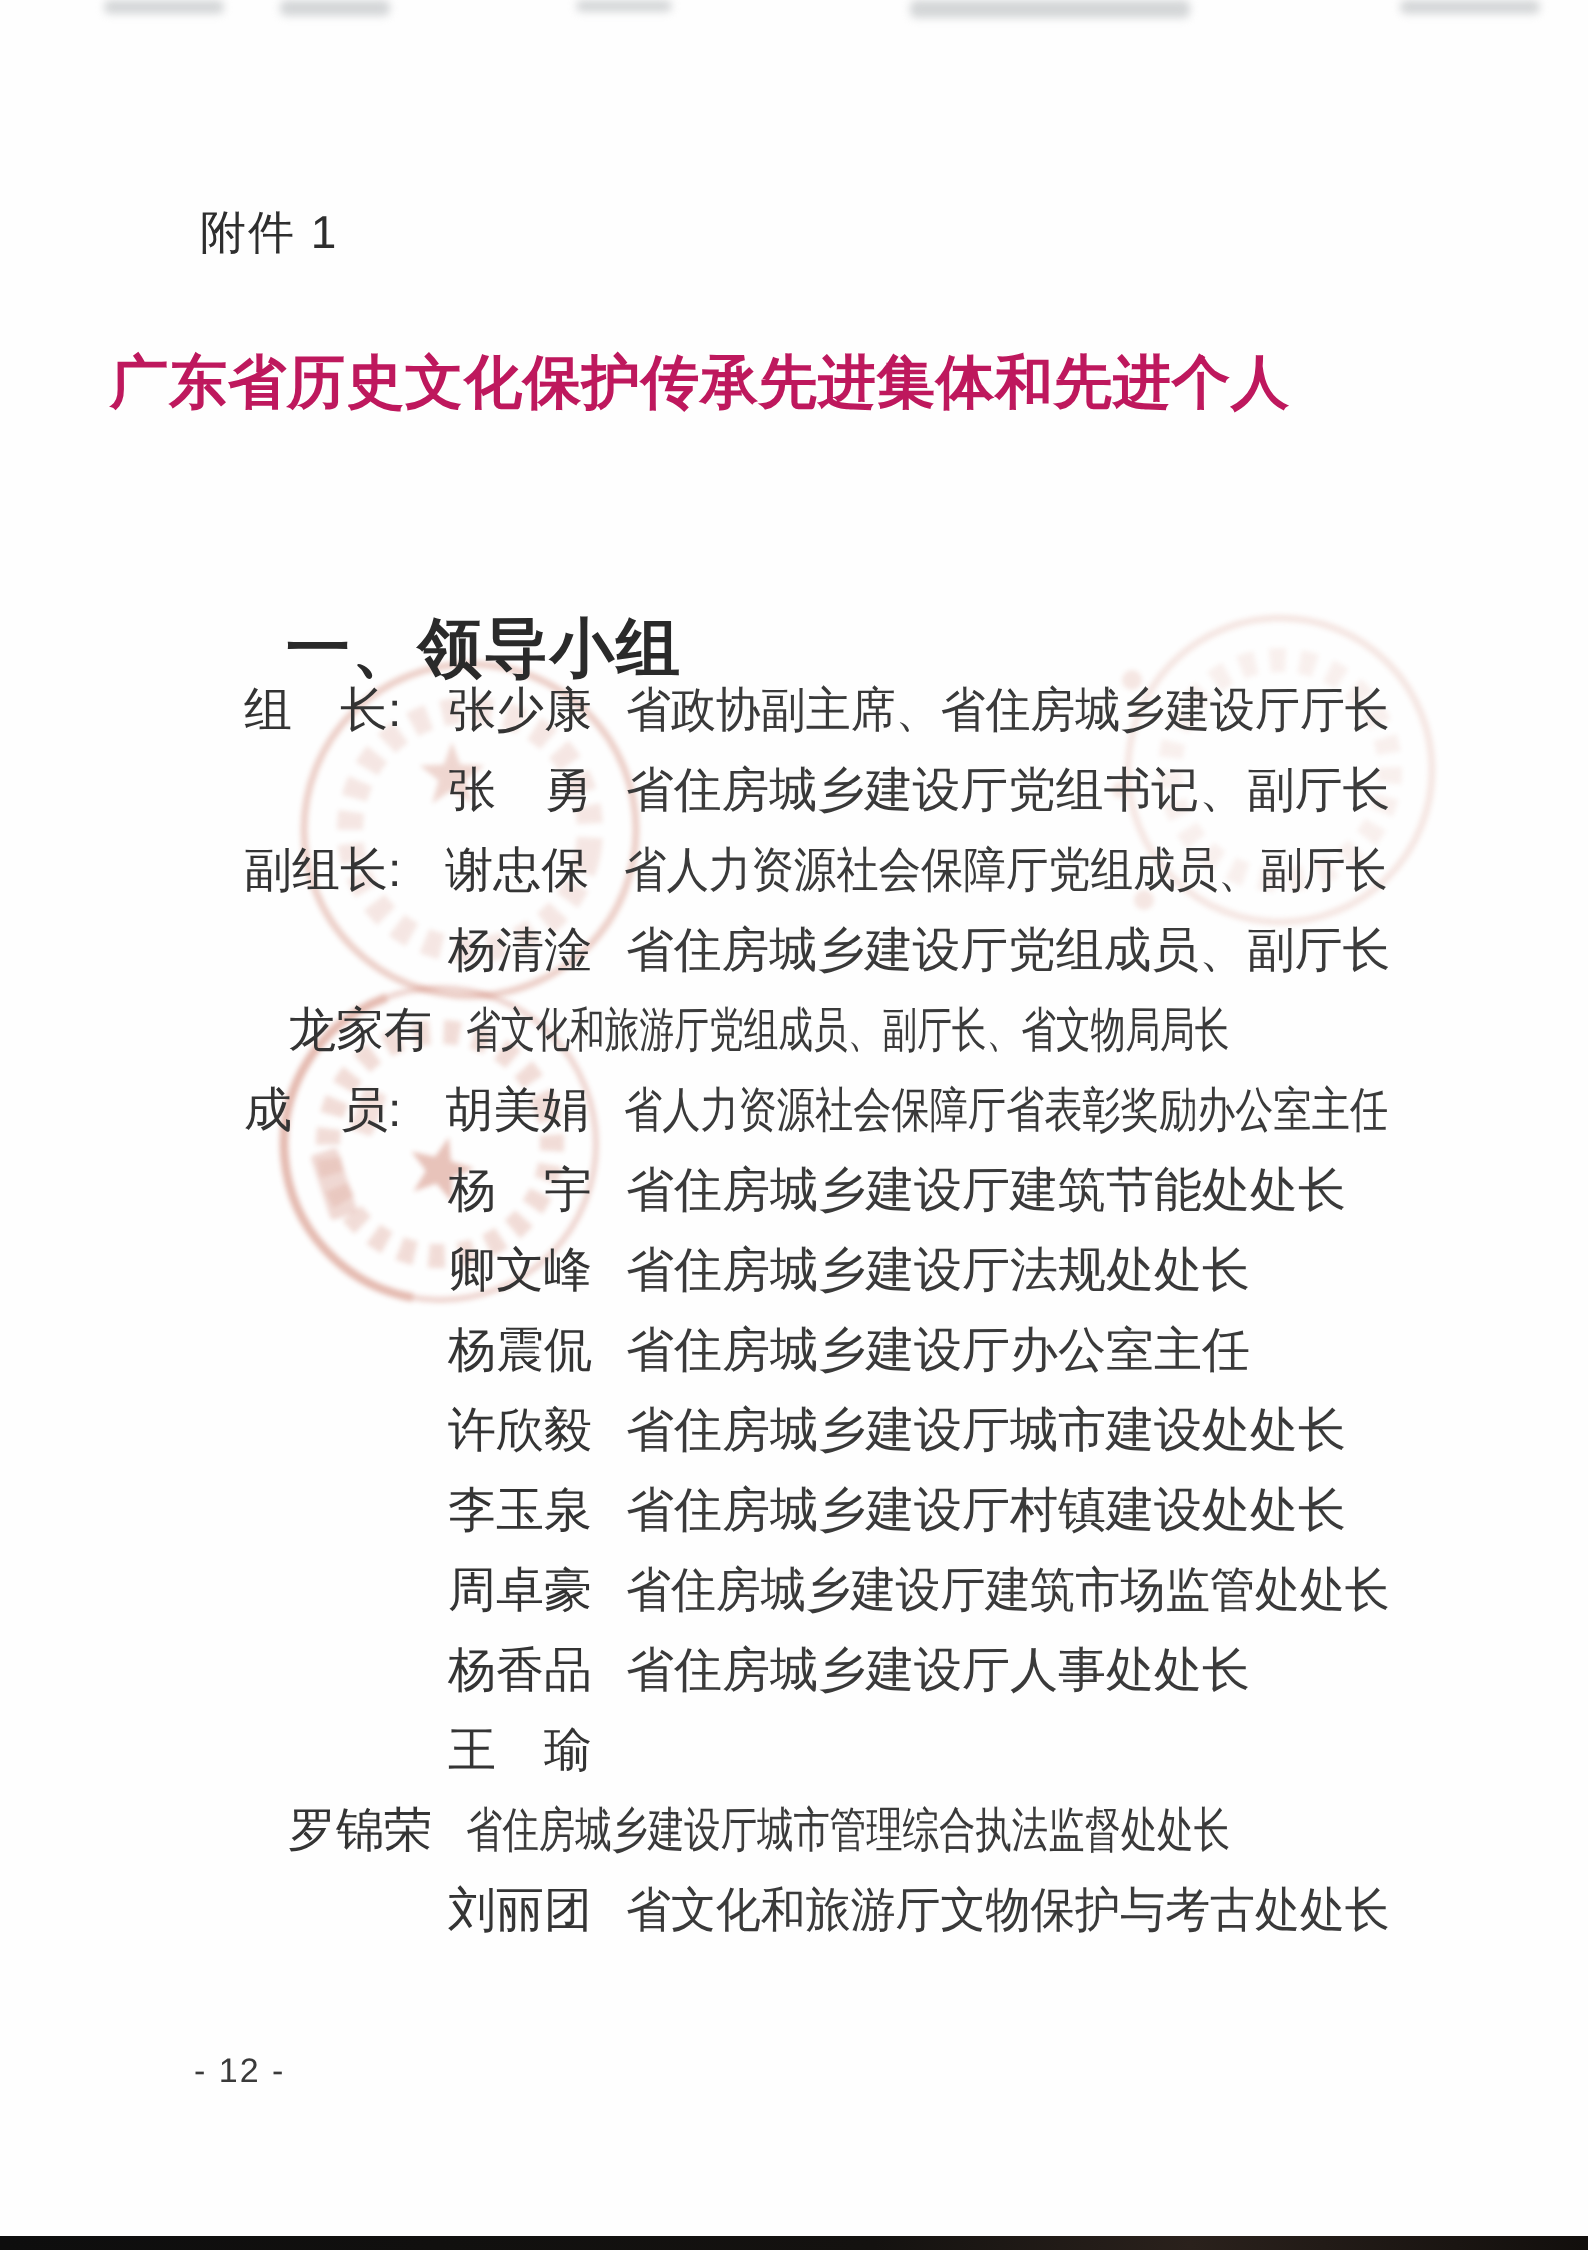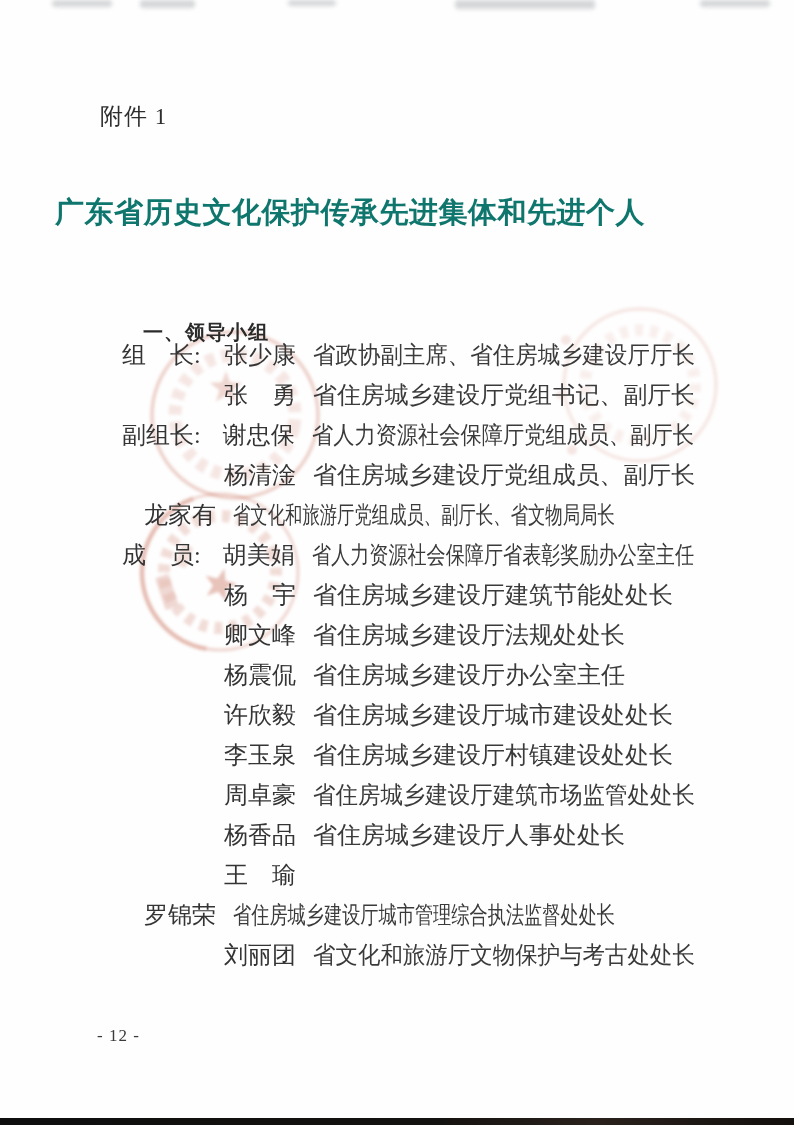--- a/index.html
+++ b/index.html
@@ -2,47 +2,47 @@
 <html><head>
 <meta charset="utf-8">
 <style>
   html,body{margin:0;padding:0;background:#e8e8e8;}
   .page{
     position:relative;
     width:794px;height:1125px;
     margin:0 auto;
     background:#fefefe;
     overflow:hidden;
-    font-family:Liberation Serif, serif;
+    font-family:Liberation Sans, sans-serif;
     color:#383838;
   }
   
   .smudge{
     position:absolute;top:0;background:#c6c9cb;
     filter:blur(2px);opacity:.75;border-radius:3px;
   }
   .bottom-bar{
     position:absolute;left:0;bottom:0;width:794px;height:7px;
     background:linear-gradient(90deg,#0e0e0e 0%,#141210 55%,#2a211c 75%,#120f0d 100%);
   }
   
   .seals{position:absolute;left:0;top:0;pointer-events:none;}
   
   .attachment{
     position:absolute;left:100px;top:101px;
     font-size:23px;color:#2e2e2e;letter-spacing:1px;
   }
   .doc-title{
     position:absolute;left:0;top:170px;width:700px;
-    text-align:center;font-weight:bold;color:#0f766e;
-    font-size:29px;line-height:44px;letter-spacing:0.5px;margin-top:20px;
+    text-align:center;font-weight:bold;color:#be185d;
+    font-size:29px;line-height:44px;letter-spacing:0.5px;
   }
   .section-heading{
-    position:absolute;left:143px;top:319px;
-    font-size:20px;font-weight:bold;color:#2a2a2a;letter-spacing:1px;
+    position:absolute;left:143px;top:303px;
+    font-size:32px;font-weight:bold;color:#2a2a2a;letter-spacing:1px;
   }
   .roster{
     position:absolute;left:122px;top:339px;width:600px;
   }
   .row{
     display:flex;align-items:flex-start;height:40px;
     font-size:24px;white-space:nowrap;
   }
   .row .role{
     display:inline-block;width:80px;color:#343434;

